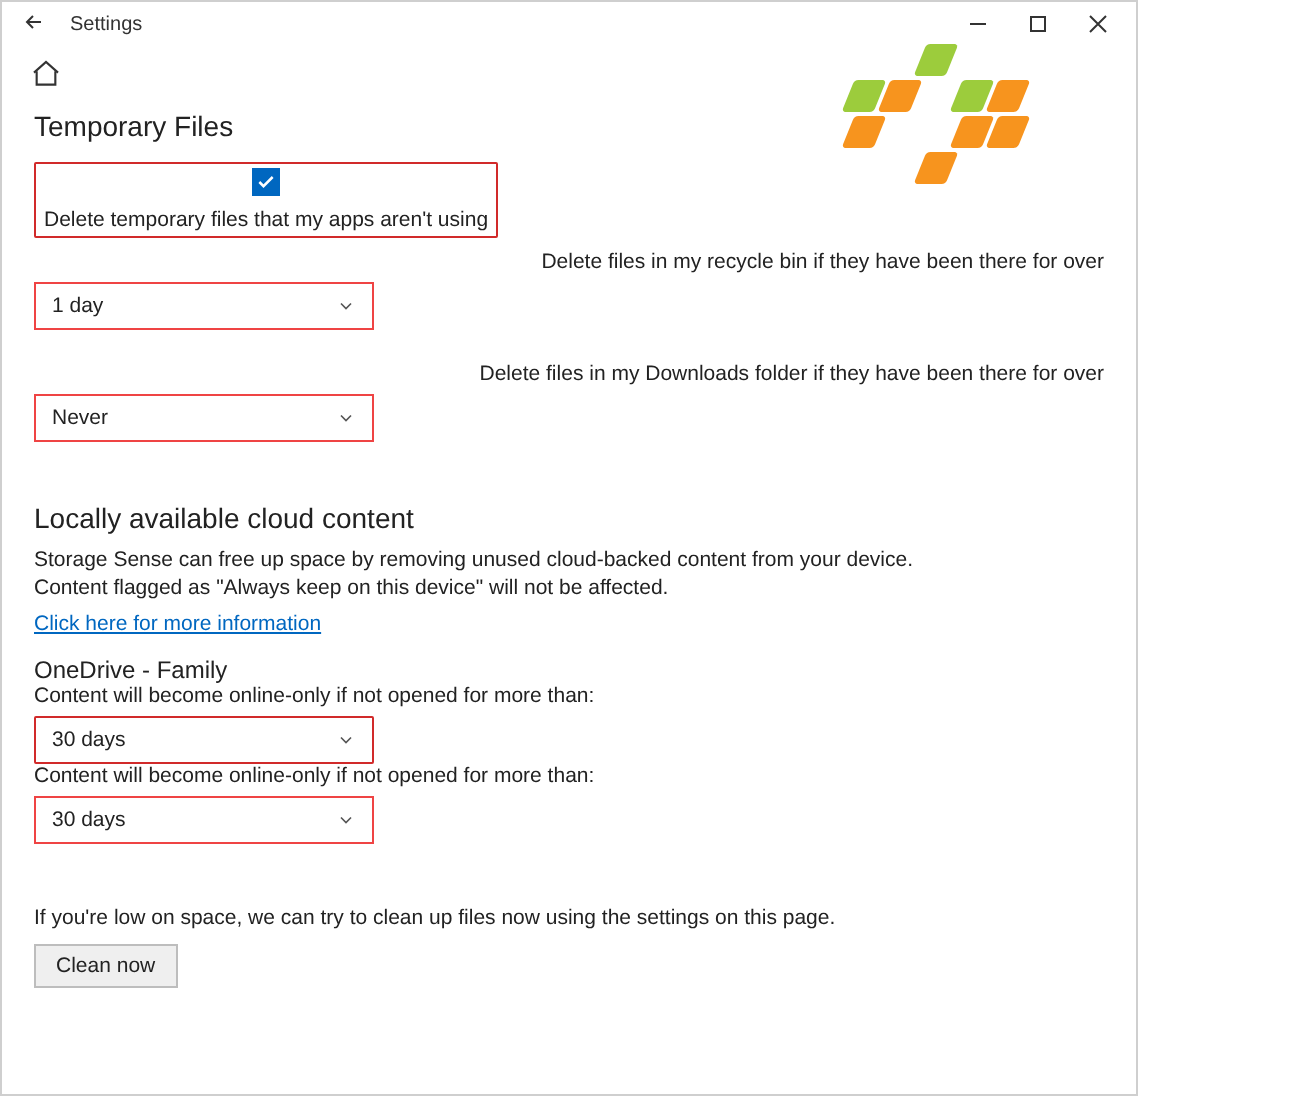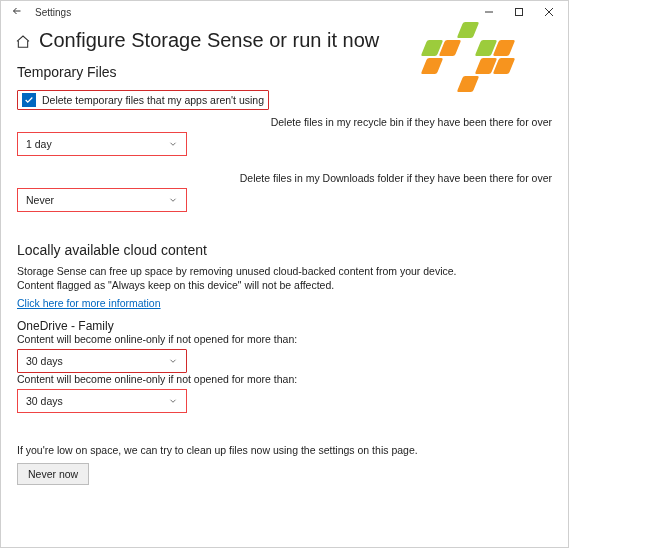--- a/index.html
+++ b/index.html
@@ -43,20 +43,21 @@
   }
   .section-title {
     font-size: 14px; font-weight: 400;
     margin-top: 6px; margin-bottom: 6px;
     color: #222;
   }
   .checkbox-row {
     display: inline-flex; align-items: center;
     gap: 6px;
     padding: 2px 4px;
+    flex-direction: column;
   }
   .hlred { border: 1.5px solid #d12a2a; border-radius: 1px; }
   .cb {
     width: 14px; height: 14px;
     background: #0067c0;
     border: 1px solid #0067c0;
     display: flex; align-items: center; justify-content: center;
     flex: 0 0 14px;
   }
   .cb svg { width: 10px; height: 10px; }
@@ -150,21 +151,20 @@
     </div>
   </div>
 
   <div class="header-row">
     <span class="home-icon">
       <svg viewBox="0 0 24 24" width="16" height="16" fill="none" stroke="#333" stroke-width="1.6">
           <path d="M3 11l9-8 9 8"></path>
           <path d="M5 10v10h14V10"></path>
         </svg>
     </span>
-    <span class="page-title">Configure Storage Sense or run it now</span>
   </div>
 
   <div class="content">
     
     <div class="section-title">Temporary Files</div>
     <div style="height:4px"></div>
 
     <div class="checkbox-row hlred">
       <span class="cb">
         <svg viewBox="0 0 24 24" fill="none" stroke="#fff" stroke-width="3">
@@ -224,21 +224,21 @@
         <svg viewBox="0 0 24 24" fill="none" stroke="currentColor" stroke-width="2">
             <path d="M6 9l6 6 6-6"></path>
           </svg>
       </span>
     </div>
 
     <div class="section-divider"></div>
 
     
     <div class="para">If you're low on space, we can try to clean up files now using the settings on this page.</div>
-    <div class="btn">Never now</div>
+    <div class="btn">Clean now</div>
   </div>
 
   <div class="watermark">
     <div class="dots">
       <span class="d gx"></span>
         <span class="d gx"></span>
         <span class="d gg"></span>
         <span class="d gx"></span>
       <span class="d gx"></span>
         <span class="d gg"></span>

